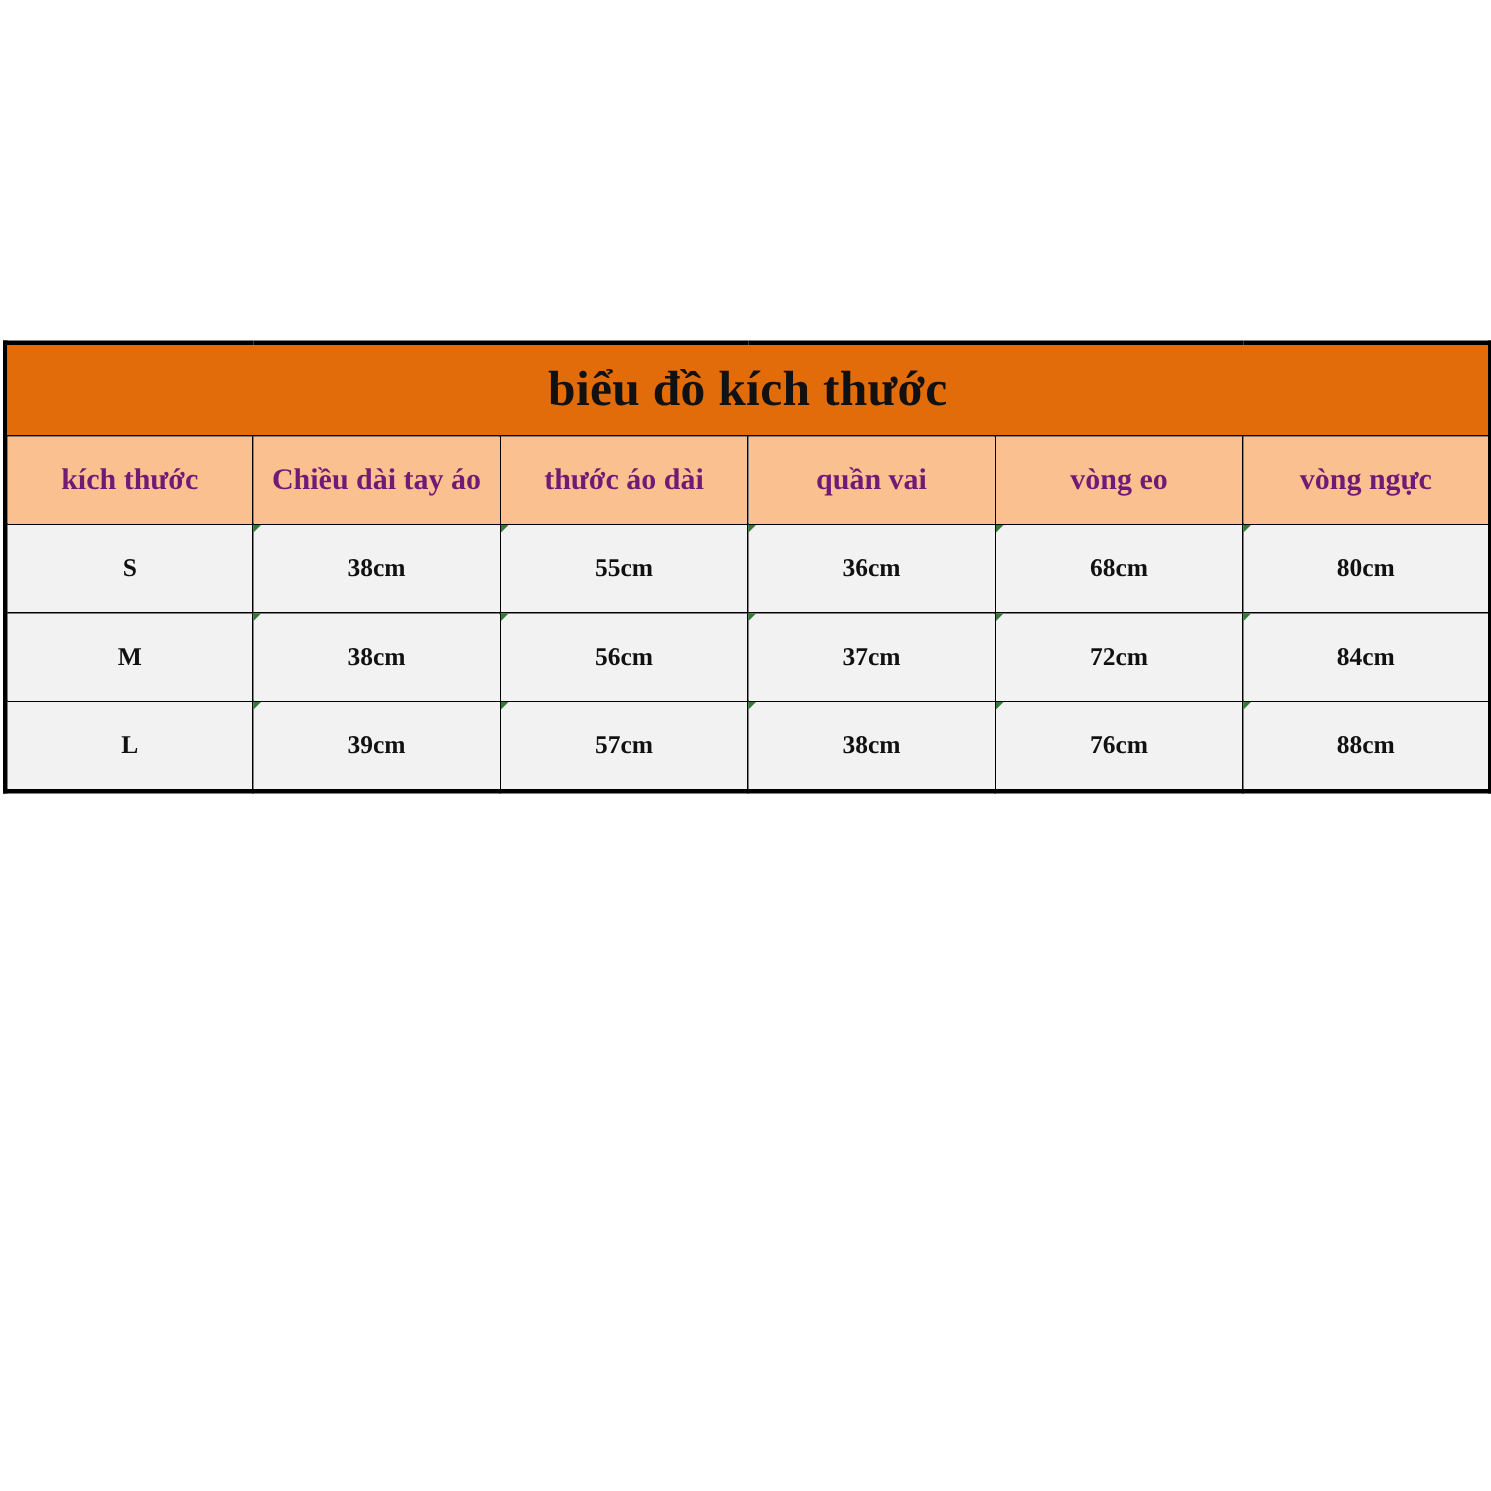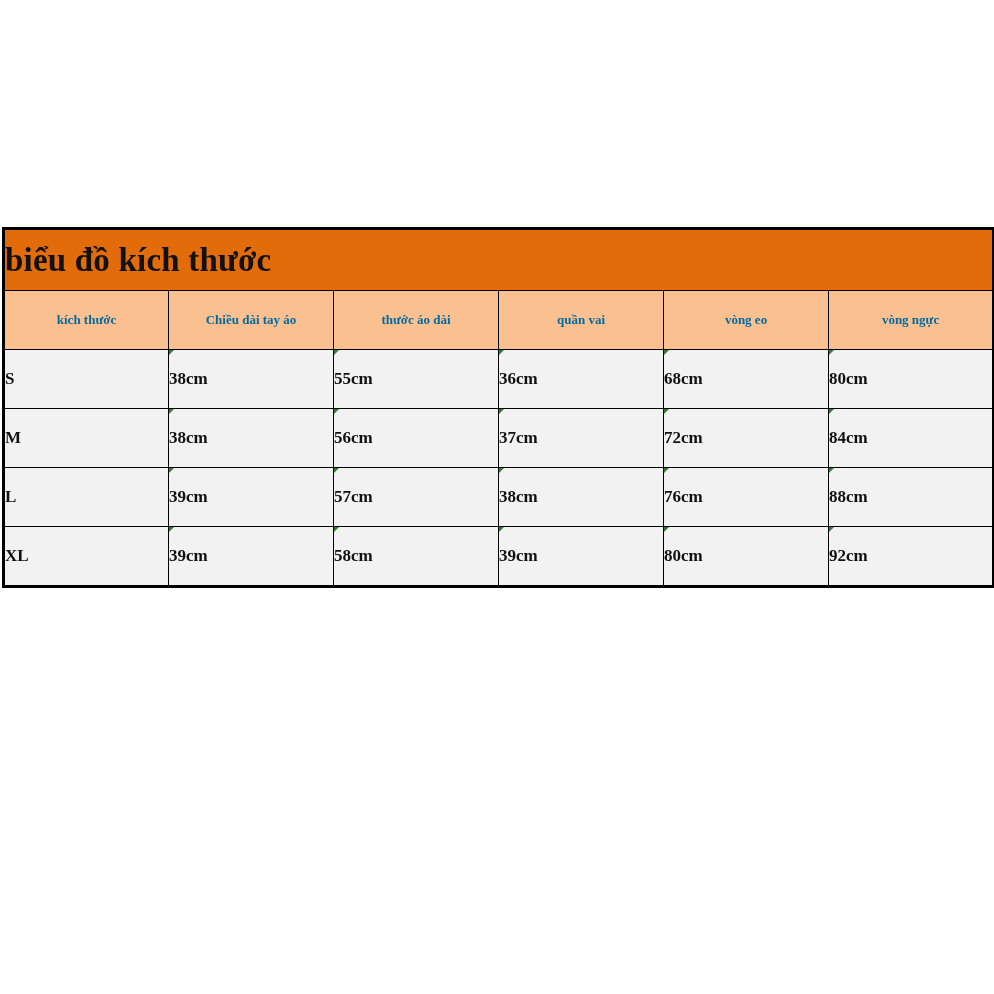--- a/index.html
+++ b/index.html
@@ -24,38 +24,39 @@
       border-collapse: collapse;
       table-layout: fixed;
       border: 3px solid #000000;
       font-family: "Liberation Serif", "DejaVu Serif", serif;
       font-weight: bold;
       color: #111111;
     }
     .size-table col { width: 165px; }
     .size-table td, .size-table th {
       border: 1.5px solid #000000;
+      text-align: center;
       vertical-align: middle;
       padding: 0;
       position: relative;
     }
     .title-row td {
       background: #e26b0a;
       height: 60px;
       font-size: 33px;
       font-weight: bold;
       color: #111111;
       letter-spacing: 0.2px;
     }
     .header-row th {
       background: #fac090;
       height: 58px;
-      font-size: 13px;
+      font-size: 20px;
       font-weight: bold;
-      color: #0369a1;
+      color: #701a75;
     }
     .data-row td {
       background: #f2f2f2;
       height: 58px;
       font-size: 17px;
       font-weight: bold;
       color: #111111;
     }
     
     .data-row td.num::before {
@@ -112,23 +113,15 @@
         <td class="num">84cm</td>
       </tr>
       <tr class="data-row">
         <td>L</td>
         <td class="num">39cm</td>
         <td class="num">57cm</td>
         <td class="num">38cm</td>
         <td class="num">76cm</td>
         <td class="num">88cm</td>
       </tr>
-      <tr class="data-row">
-        <td>XL</td>
-        <td class="num">39cm</td>
-        <td class="num">58cm</td>
-        <td class="num">39cm</td>
-        <td class="num">80cm</td>
-        <td class="num">92cm</td>
-      </tr>
     </tbody>
   </table>
 </div>
 
 </body></html>

